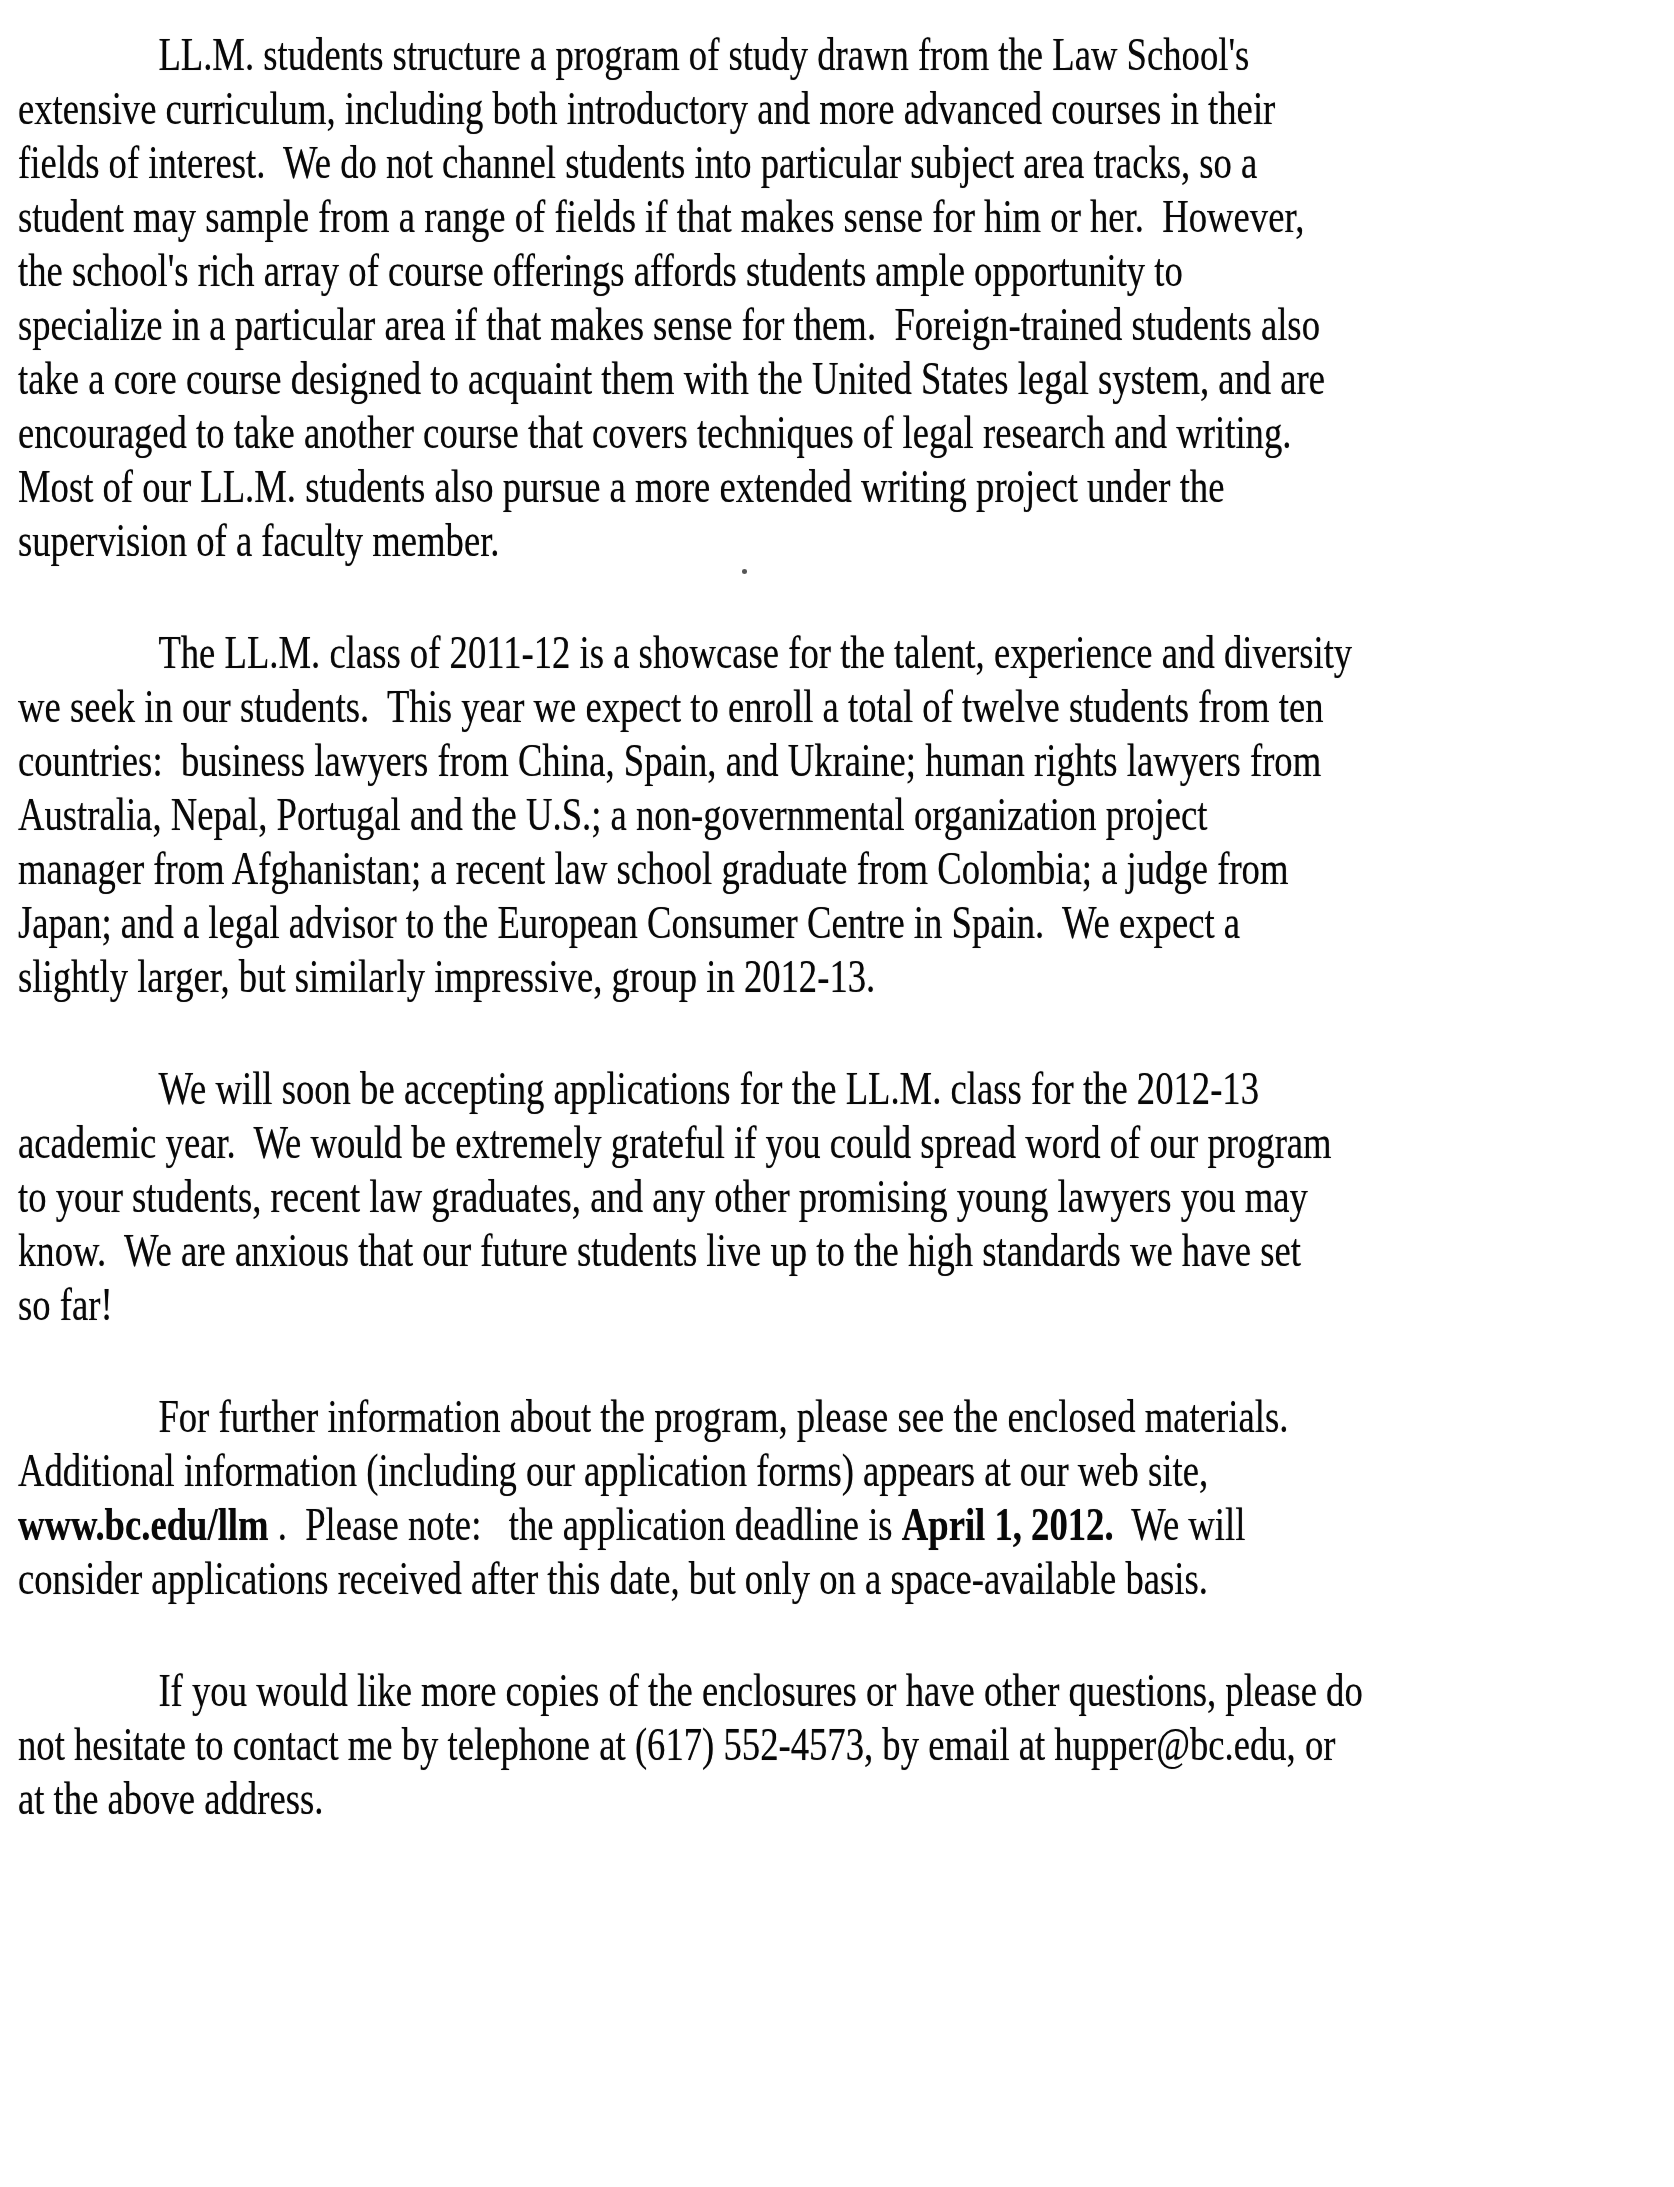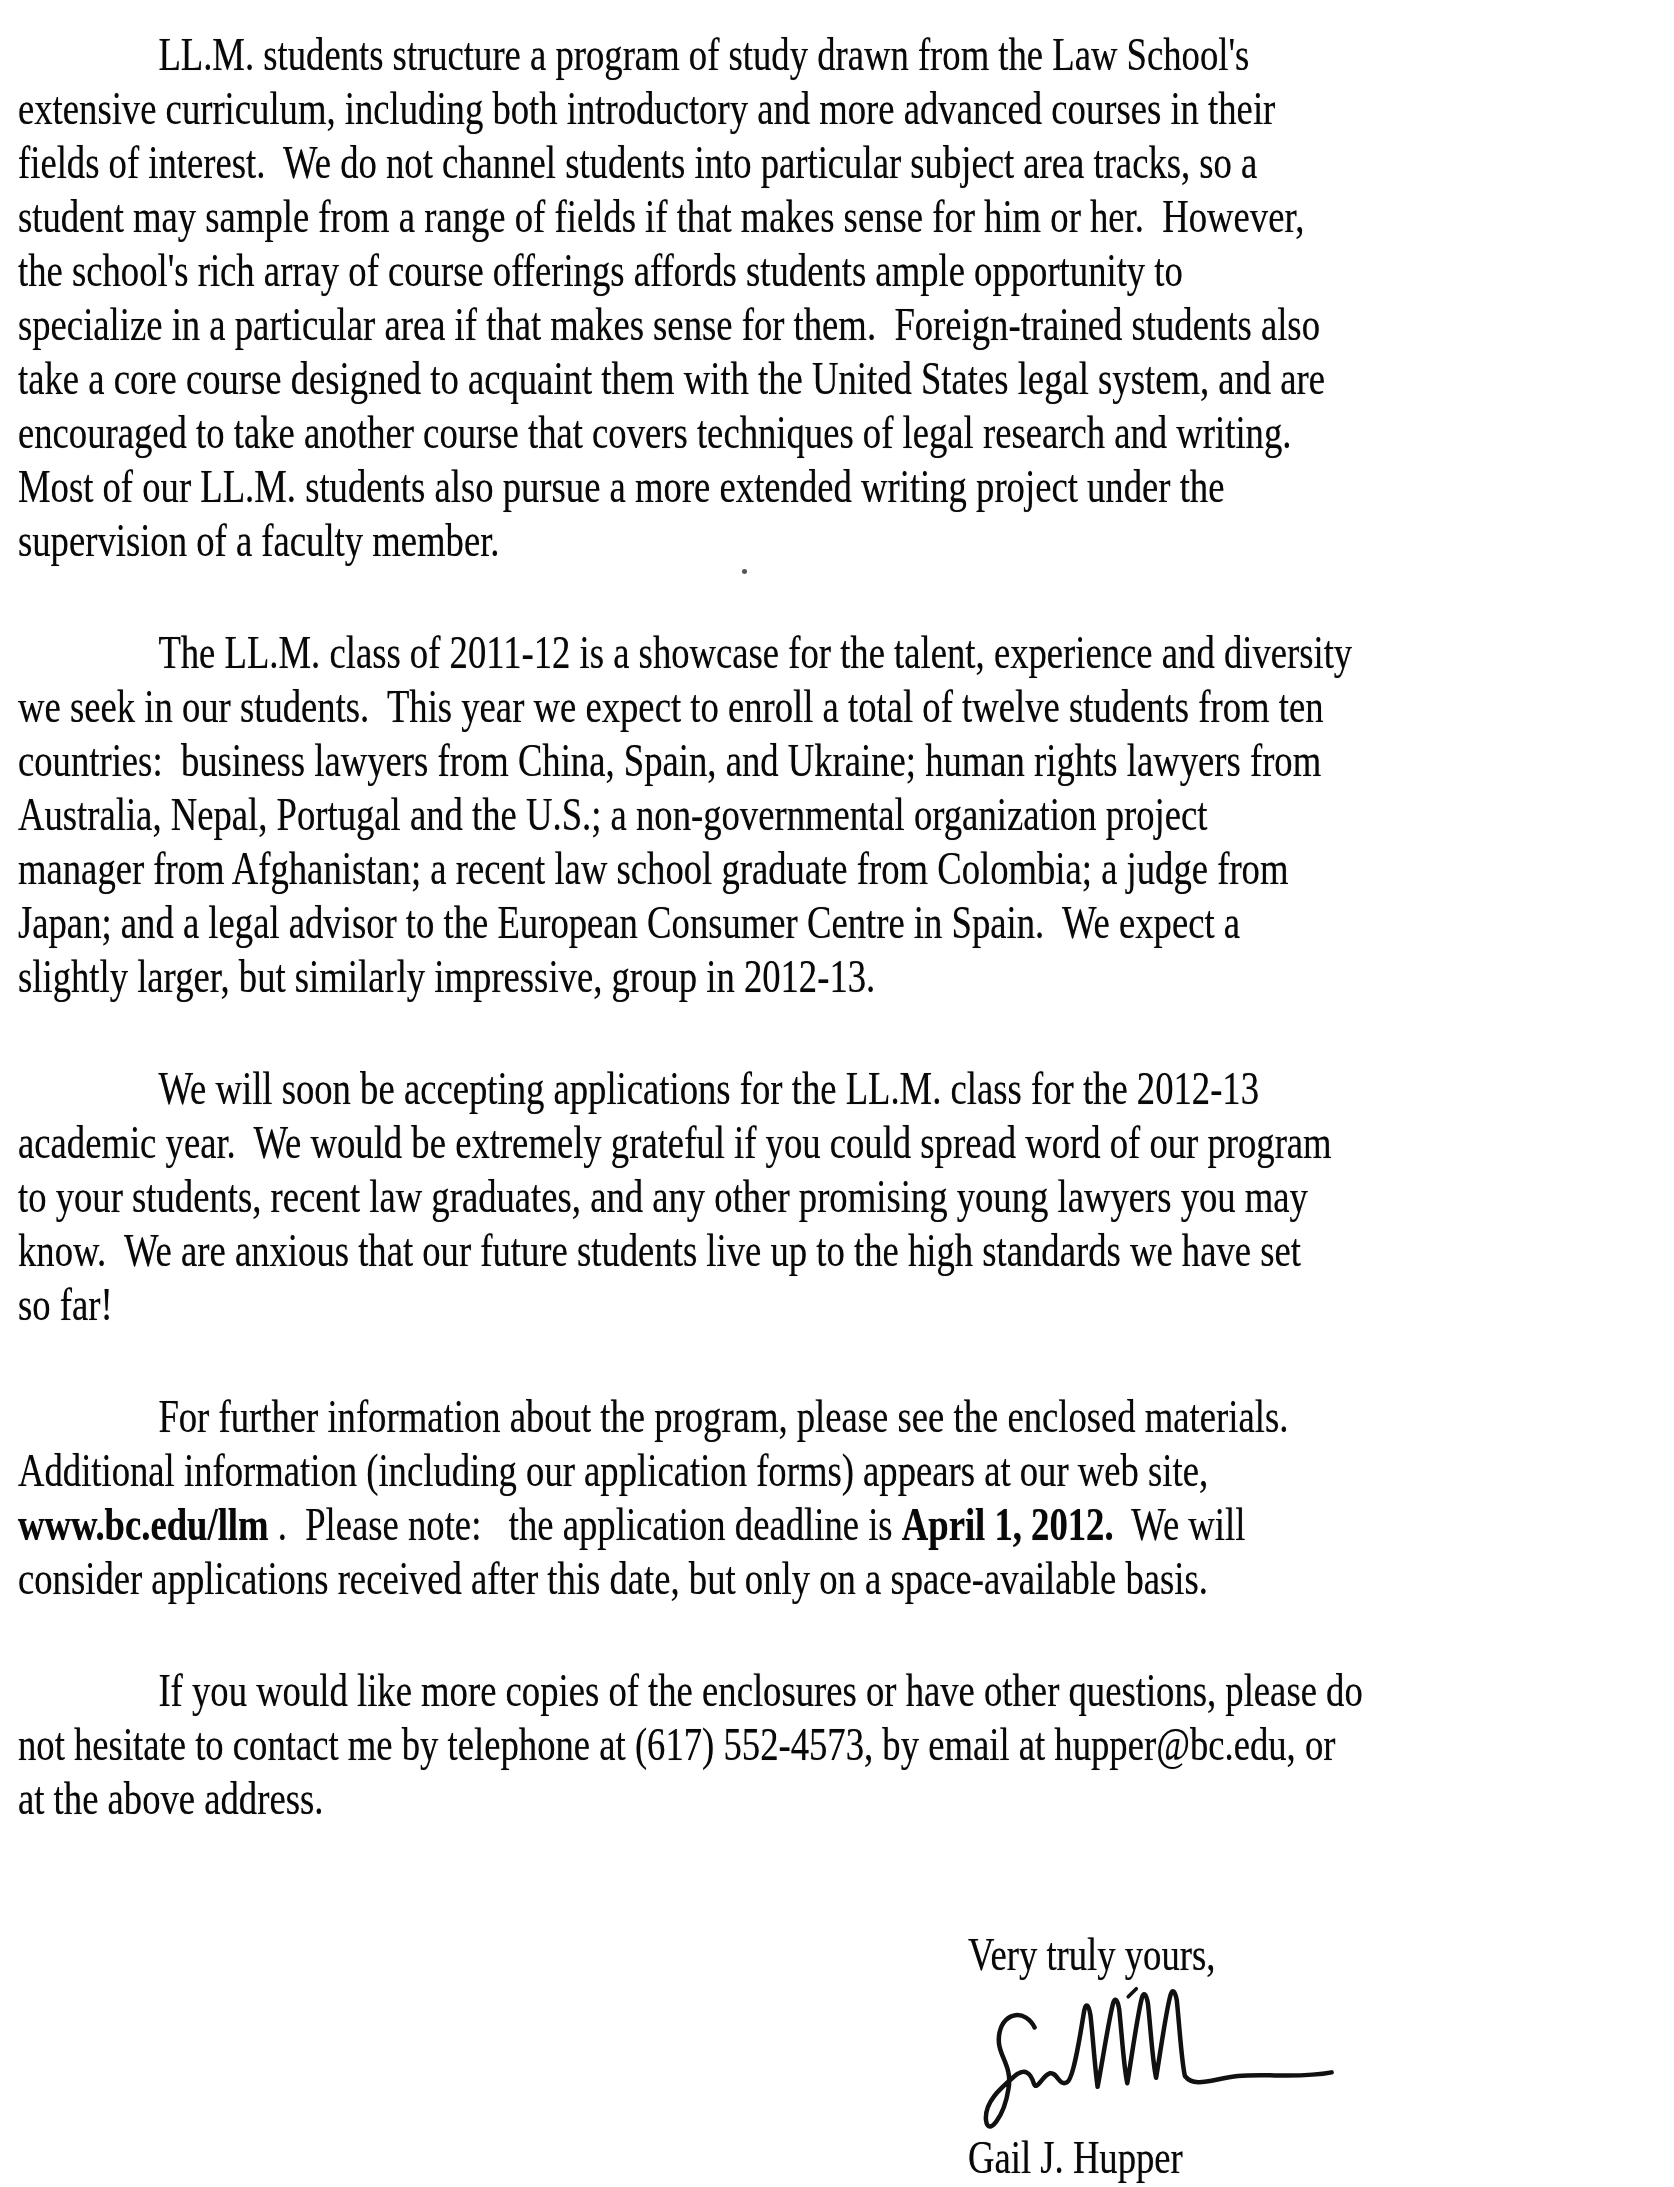--- a/index.html
+++ b/index.html
@@ -102,48 +102,17 @@
           <span class="line"><strong>www.bc.edu/llm</strong><span> .  Please note:   the application deadline is </span><strong>April 1, 2012.</strong><span>  We will</span></span>
           <span class="line"><span>consider applications received after this date, but only on a space-available basis.</span></span>
         </p>
         <p class="para">
           <span class="line indent"><span>If you would like more copies of the enclosures or have other questions, please do</span></span>
           <span class="line"><span>not hesitate to contact me by telephone at (617) 552-4573, by email at hupper@bc.edu, or</span></span>
           <span class="line"><span>at the above address.</span></span>
         </p>
       </div>
 
-    <div class="closing">
-      <span class="line">Very truly yours,</span>
-
-      <svg class="signature-svg" viewBox="0 0 400 190" fill="none" xmlns="http://www.w3.org/2000/svg">
-        <path d="M 64,46
-                 C 54,26 30,28 25,52
-                 C 20,76 40,86 35,114
-                 C 30,146 12,168 10,149
-                 C 8,128 28,112 42,100
-                 C 54,90 60,98 63,108
-                 C 66,118 73,99 81,97
-                 C 89,95 91,112 100,107
-                 C 106,104 112,72 119,28
-                 C 121,18 124,20 126,32
-                 C 129,58 131,92 134,112
-                 C 140,80 146,40 151,20
-                 C 153,12 156,14 158,26
-                 C 161,54 163,90 167,108
-                 C 172,78 178,34 183,14
-                 C 185,6 188,8 190,20
-                 C 193,48 195,84 199,102
-                 C 204,72 210,28 215,10
-                 C 217,3 220,5 222,16
-                 C 225,44 227,82 231,100
-                 C 242,114 262,103 290,100
-                 C 322,97 358,103 394,96" stroke="#111111" stroke-width="5" stroke-linecap="round" stroke-linejoin="round"></path>
-        <path d="M 168,12 L 177,3" stroke="#111111" stroke-width="4" stroke-linecap="round"></path>
-      </svg>
-
-      <span class="line">Gail J. Hupper</span>
-    </div>
   </div>
 
   <div class="speck speck-1"></div>
 </div>
 
 
 </body></html>

